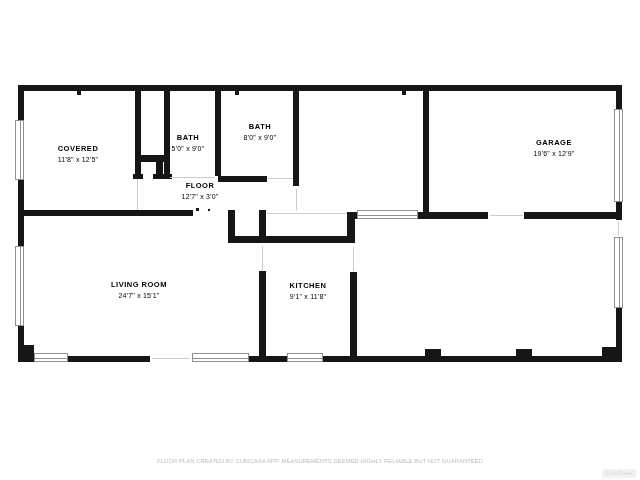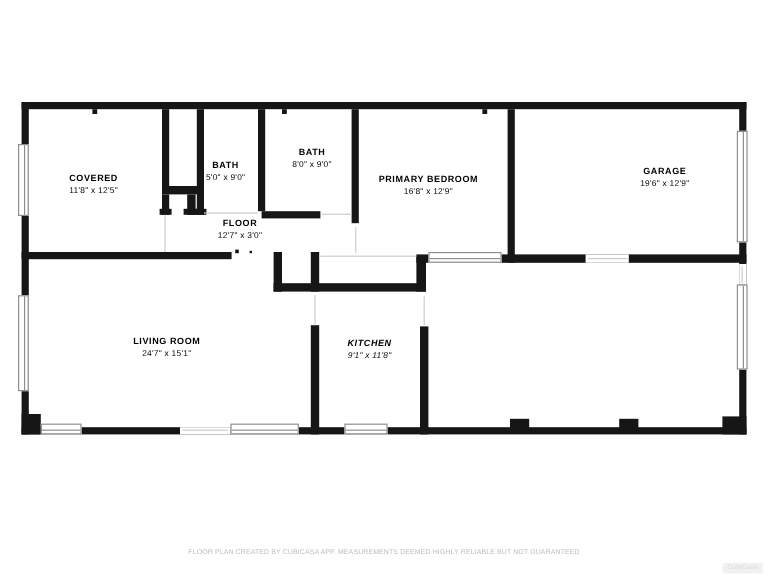--- a/index.html
+++ b/index.html
@@ -122,33 +122,29 @@
     <div class="room-dims">5'0" x 9'0"</div>
   </div>
   <div class="room-label" style="left:260px;top:122px;">
     <div class="room-name">BATH</div>
     <div class="room-dims">8'0" x 9'0"</div>
   </div>
   <div class="room-label" style="left:200px;top:181px;">
     <div class="room-name">FLOOR</div>
     <div class="room-dims">12'7" x 3'0"</div>
   </div>
-  <div class="room-label" style="left:357px;top:145px;">
-    <div class="room-name">PRIMARY BEDROOM</div>
-    <div class="room-dims">16'8" x 12'9"</div>
-  </div>
   <div class="room-label" style="left:522px;top:138px;margin-left:32px;">
     <div class="room-name">GARAGE</div>
     <div class="room-dims">19'6" x 12'9"</div>
   </div>
   <div class="room-label" style="left:139px;top:280px;">
     <div class="room-name">LIVING ROOM</div>
     <div class="room-dims">24'7" x 15'1"</div>
   </div>
-  <div class="room-label" style="left:308px;top:281px;font-style:italic;">
+  <div class="room-label" style="left:308px;top:281px;">
     <div class="room-name">KITCHEN</div>
     <div class="room-dims">9'1" x 11'8"</div>
   </div>
 
   <div class="footer">FLOOR PLAN CREATED BY CUBICASA APP. MEASUREMENTS DEEMED HIGHLY RELIABLE BUT NOT GUARANTEED</div>
   <div class="watermark">CubiCasa</div>
 
 </div>
 
 </body></html>

